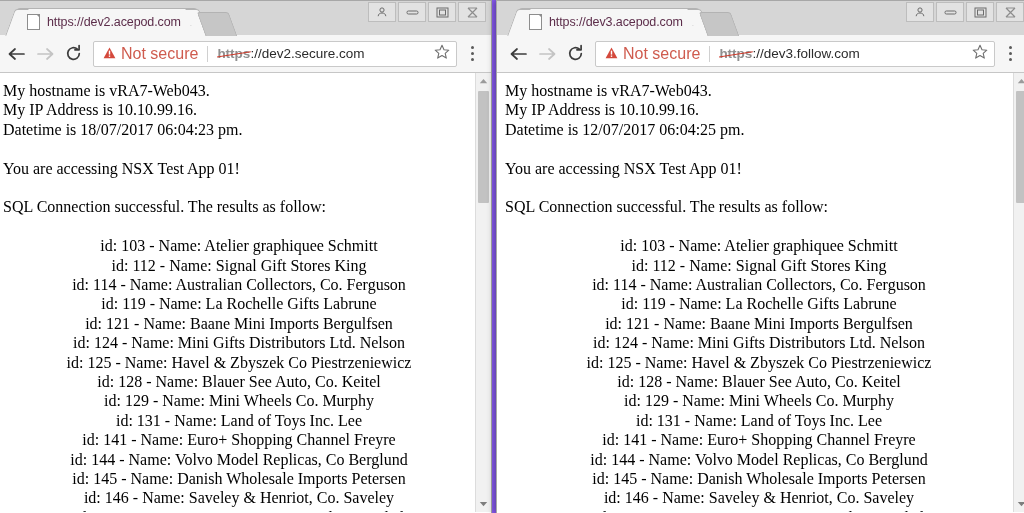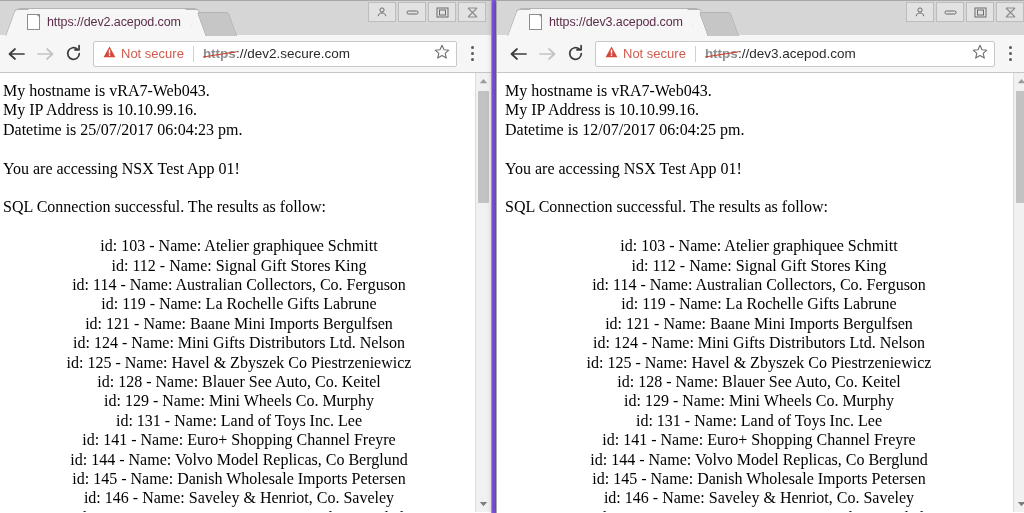--- a/index.html
+++ b/index.html
@@ -153,21 +153,21 @@
     border-radius: 2px;
     display: flex;
     align-items: center;
     padding: 0 6px 0 9px;
     box-sizing: border-box;
   }
   .notsecure {
     display: flex;
     align-items: center;
     color: #cf5b4e;
-    font-size: 13px;
+    font-size: 16px;
     white-space: nowrap;
     flex: none;
   }
   .warn-tri { margin-right: 5px; flex: none; }
   .omni-sep {
     width: 1px;
     height: 16px;
     background: #d0d0d0;
     margin: 0 9px;
     flex: none;
@@ -338,21 +338,21 @@
         <i></i>
         <i></i>
         <i></i>
       </div>
     </div>
 
     <div class="viewport">
       <div class="page">
         <p>My hostname is vRA7-Web043.</p>
         <p>My IP Address is 10.10.99.16.</p>
-        <p>Datetime is 25/07/2017 06:04:23 pm.</p>
+        <p>Datetime is 18/07/2017 06:04:23 pm.</p>
         <div class="spacer"></div>
         <p><span>You are accessing </span><span class="accent">NSX Test App 01!</span></p>
         <div class="spacer"></div>
         <p>SQL Connection successful. The results as follow:</p>
         <div class="spacer"></div>
         <div class="rows">
             <div class="row">id: 103 - Name: Atelier graphiquee Schmitt</div>
             <div class="row">id: 112 - Name: Signal Gift Stores King</div>
             <div class="row">id: 114 - Name: Australian Collectors, Co. Ferguson</div>
             <div class="row">id: 119 - Name: La Rochelle Gifts Labrune</div>
@@ -445,21 +445,21 @@
           <span class="warn-tri">
             <svg width="13" height="12" viewBox="0 0 13 12">
                 <path d="M6.5 0.6 L12.4 11.2 L0.6 11.2 Z" fill="#d4483b"></path>
                 <rect x="5.8" y="3.6" width="1.4" height="4" fill="#ffffff"></rect>
                 <rect x="5.8" y="8.5" width="1.4" height="1.4" fill="#ffffff"></rect>
               </svg>
           </span>
           <span>Not secure</span>
         </span>
         <span class="omni-sep"></span>
-        <span class="url"><span class="scheme">https</span><span class="host">://dev3.acepod.com</span></span>
+        <span class="url"><span class="scheme">https</span><span class="host">://dev3.follow.com</span></span>
         <span class="star">
           <svg width="16" height="16" viewBox="0 0 16 16">
               <path d="M8 1.3 L10 5.8 L14.8 6.2 L11.2 9.4 L12.3 14.1 L8 11.6 L3.7 14.1 L4.8 9.4 L1.2 6.2 L6 5.8 Z" fill="none" stroke="#6f6f6f" stroke-width="1.1" stroke-linejoin="round"></path>
             </svg>
         </span>
       </div>
 
       <div class="kebab">
         <i></i>
         <i></i>

